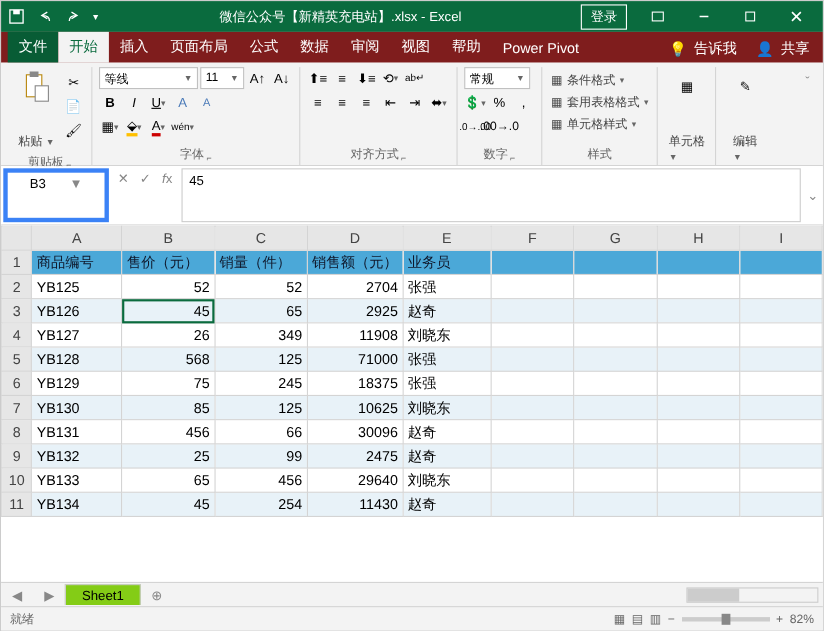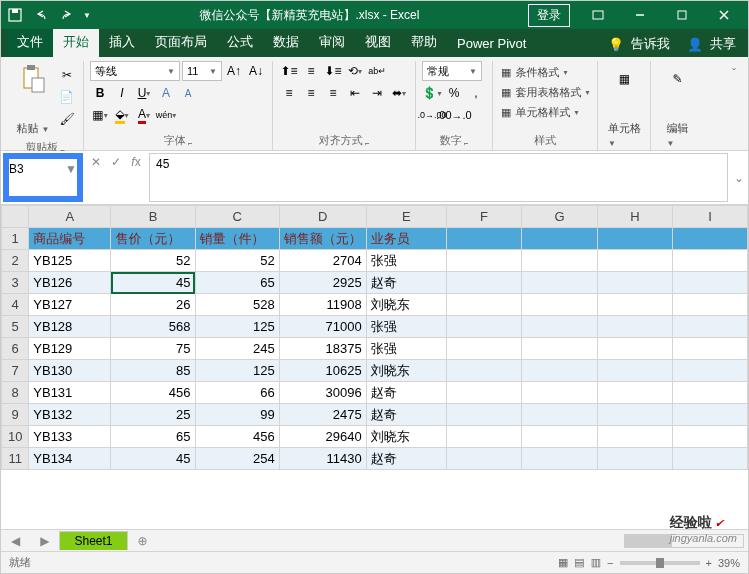--- a/index.html
+++ b/index.html
@@ -5,53 +5,53 @@
 *{box-sizing:border-box;margin:0;padding:0;font-family:"Microsoft YaHei",Arial,sans-serif;}
 body{background:#fff;font-size:12px;}
 .app{width:749px;height:574px;background:#fff;display:flex;flex-direction:column;border:1px solid #ccc;}
 .titlebar{height:28px;background:#0a6b3e;display:flex;align-items:center;color:#fff;padding:0 4px;}
 .qat{display:flex;align-items:center;gap:6px;}
 .qat .ico{width:20px;height:20px;display:flex;align-items:center;justify-content:center;border-radius:2px;}
 .title{flex:1;text-align:center;font-size:12px;}
 .winbtns{display:flex;align-items:center;gap:2px;}
 .winbtns .btn{width:40px;height:24px;display:flex;align-items:center;justify-content:center;}
 .login{border:1px solid #fff;padding:2px 8px;font-size:12px;margin-right:8px;}
-.menubar{height:28px;background:#14532d;display:flex;align-items:end;padding:0 6px;color:#fff;font-size:13px;text-align:right;}
+.menubar{height:28px;background:#7f1d1d;display:flex;align-items:end;padding:0 6px;color:#fff;font-size:13px;text-align:right;}
 .menubar .tab{padding:4px 10px 6px;cursor:pointer;}
 .menubar .tab.file{background:#085c35;}
 .menubar .tab.active{background:#f3f3f3;color:#0a6b3e;position:relative;}
 .menubar .right{margin-left:auto;display:flex;align-items:center;gap:6px;padding-right:6px;padding-bottom:4px;}
 .ribbon{height:94px;background:#f3f3f3;border-bottom:1px solid #d4d4d4;display:flex;padding:4px 6px 0;}
 .group{display:flex;flex-direction:column;border-right:1px solid #d4d4d4;padding:0 6px;}
 .group-body{flex:1;display:flex;gap:4px;align-items:flex-start;}
 .group-label{text-align:center;font-size:11px;color:#666;padding:2px 0;display:flex;justify-content:center;align-items:flex-end;gap:2px;}
 .bigbtn{display:flex;flex-direction:column;align-items:center;gap:2px;padding:2px;min-width:40px;}
 .bigbtn .ico{width:32px;height:32px;display:flex;align-items:center;justify-content:center;}
 .bigbtn .lbl{font-size:11px;color:#444;margin-top:24px;}
 .col{display:flex;flex-direction:column;gap:2px;}
 .row{display:flex;gap:2px;align-items:flex-end;}
 .combo{border:1px solid #c0c0c0;background:#fff;height:20px;display:flex;align-items:center;padding:0 4px;font-size:11px;}
 .sbtn{width:20px;height:20px;border:1px solid transparent;display:flex;align-items:center;justify-content:center;font-size:12px;}
 .smallitem{height:18px;display:flex;align-items:center;gap:4px;font-size:11px;color:#444;padding:0 2px;}
 .collapse{margin-left:auto;padding:6px;color:#888;}
 .formula{height:54px;background:#fff;border-bottom:1px solid #d4d4d4;display:flex;}
-.namebox{width:80px;border:6px solid #3b82f6;margin:2px;display:flex;align-items:flex-start;padding:3px 0;font-size:12px;}
+.namebox{width:96px;border:4px solid #3b82f6;margin:2px;display:flex;align-items:flex-start;padding:3px 20px;font-size:12px;}
 .namebox .dd{margin-left:auto;color:#888;}
 .fxbtns{display:flex;align-items:flex-start;padding:4px 2px;gap:2px;color:#888;}
 .fxbtns span{width:18px;text-align:center;}
 .fxbar{flex:1;border:1px solid #ccc;margin:2px;padding:3px 6px;font-size:12px;}
 .sheet{flex:1;display:flex;overflow:hidden;background:#fff;}
 .grid{flex:1;overflow:auto;}
 table{border-collapse:collapse;table-layout:fixed;}
 th,td{border:1px solid #d4d4d4;height:22px;font-size:13px;padding:0 4px;white-space:nowrap;overflow:hidden;}
 th{background:#e6e6e6;font-weight:normal;color:#444;text-align:center;}
 .rh{width:28px;background:#e6e6e6;text-align:center;color:#444;}
 .corner{width:28px;background:#e6e6e6;}
 .colh{width:86px;}
-.hdr td{background:#4ba8d8;color:#7f1d1d;}
+.hdr td{background:#4ba8d8;color:#0f172a;}
 .stripe td{background:#e8f2f8;}
 .active-cell{outline:2px solid #0a6b3e;outline-offset:-2px;}
 .num{text-align:right;}
 .tabs{height:22px;border-top:1px solid #d4d4d4;display:flex;align-items:center;background:#f3f3f3;font-size:12px;}
 .tabs .nav{padding:0 10px;color:#888;}
 .tabs .stab{padding:2px 14px;background:#84cc16;border:1px solid #ccc;border-bottom:none;}
 .tabs .add{padding:0 10px;color:#888;}
 .status{height:22px;background:#f3f3f3;border-top:1px solid #d4d4d4;display:flex;align-items:center;padding:0 8px;font-size:11px;color:#666;}
 .status .right{margin-left:auto;display:flex;align-items:center;gap:6px;}
 .zoom-slider{width:80px;height:4px;background:#ccc;position:relative;}
@@ -358,21 +358,21 @@
               <td class=" ">赵奇</td>
               <td class=" "></td>
               <td class=" "></td>
               <td class=" "></td>
               <td class=" "></td>
             </tr>
             <tr class="">
               <th class="rh">4</th>
               <td class=" ">YB127</td>
               <td class="num ">26</td>
-              <td class="num ">528</td>
+              <td class="num ">349</td>
               <td class="num ">11908</td>
               <td class=" ">刘晓东</td>
               <td class=" "></td>
               <td class=" "></td>
               <td class=" "></td>
               <td class=" "></td>
             </tr>
             <tr class="stripe">
               <th class="rh">5</th>
               <td class=" ">YB128</td>
@@ -477,21 +477,17 @@
     <span>就绪</span>
     <div class="right">
       <span>▦</span>
       <span>▤</span>
       <span>▥</span>
       <span>−</span>
       <div class="zoom-slider">
           <div class="thumb"></div>
         </div>
       <span>+</span>
-      <span>39%</span>
-    </div>
-  </div>
-
-  <div class="watermark">
-    <b><span>经验啦</span></b> <span style="color:#c00">✔</span><br>
-    <span>jingyanla.com</span>
-  </div>
+      <span>82%</span>
+    </div>
+  </div>
+
 </div>
 
 </body></html>

